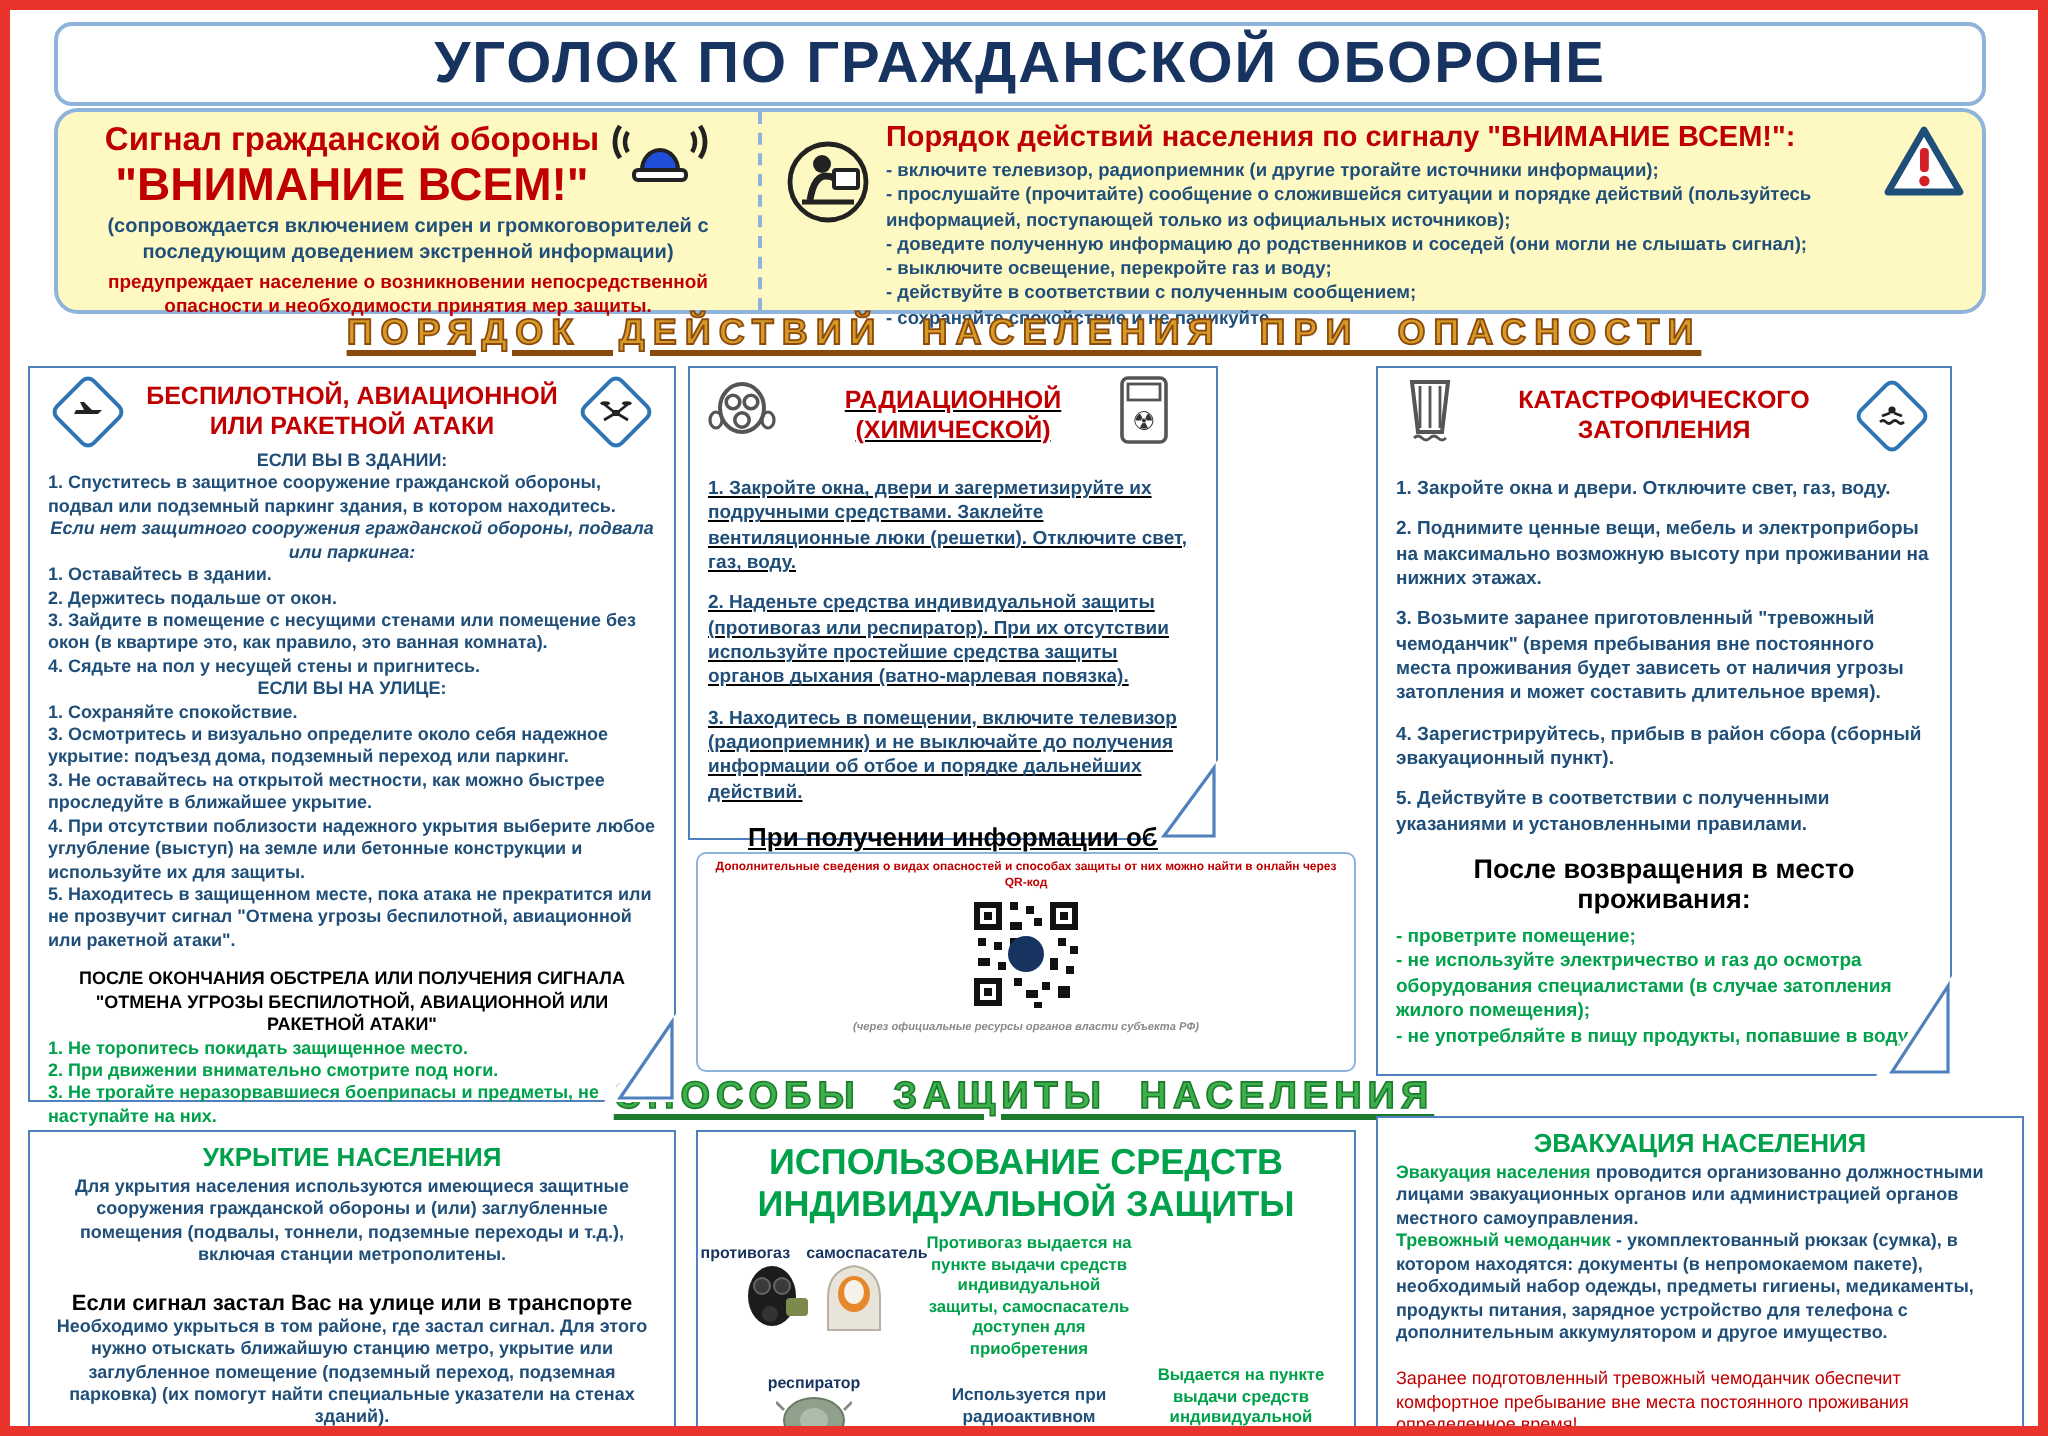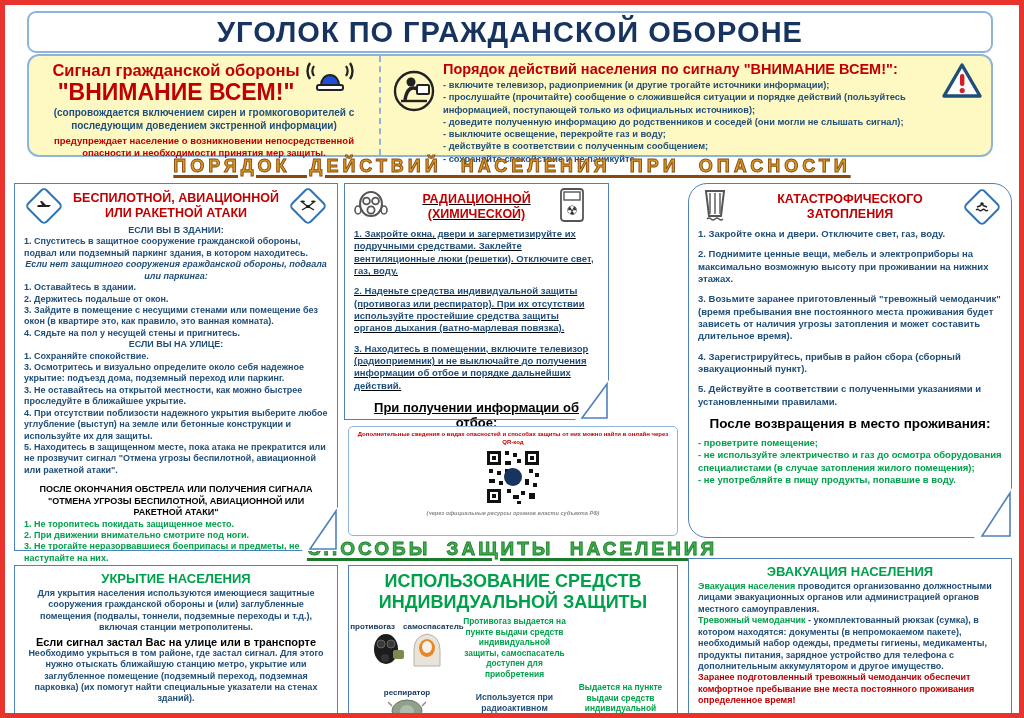--- a/index.html
+++ b/index.html
@@ -34,31 +34,31 @@
   .h-gold,.h-green{position:absolute;left:0;width:100%;text-align:center;font-weight:bold;}
   .h-gold{top:156px;font-size:18px;letter-spacing:4px;word-spacing:10px;color:#d89a26;
     -webkit-text-stroke:0.9px #8a4a0e;text-decoration:underline;text-decoration-thickness:2.5px;text-underline-offset:3px;}
   .h-green{top:538px;font-size:19px;letter-spacing:3px;word-spacing:8px;color:#3cb04a;
     -webkit-text-stroke:0.8px #1d7a2c;text-decoration:underline;text-decoration-thickness:2.5px;text-underline-offset:3px;}
 
   
   .col{position:absolute;border:1.6px solid #4f81bd;background:#fff;padding:4px 9px 4px 9px;box-sizing:border-box;}
   #col1{left:14px;top:183px;width:324px;height:368px;}
   #col2{left:344px;top:183px;width:265px;height:237px;text-decoration:underline;}
-  #col3{left:688px;top:183px;width:324px;height:355px;border-radius:19px;}
+  #col3{left:688px;top:183px;width:288px;height:355px;}
   .col-head{display:grid;grid-template-columns:40px 1fr 40px;align-items:center;margin-bottom:1px;}
   .col-title{color:#c00000;font-weight:bold;font-size:12.5px;text-align:center;line-height:1.2;}
   .blue{color:#1f4e79;font-weight:bold;}
-  .red{color:#c00000;font-weight:bold;}
+  .red{color:#c00000;font-weight:normal;margin-top:12px;}
   .green{color:#00a14b;font-weight:bold;}
   .ctr{text-align:center;}
   .it{font-style:italic;}
   .s9{font-size:9px;line-height:1.27;}
   .s95{font-size:9.5px;line-height:1.3;}
-  .mt4{margin-top:2px;} .mt6{margin-top:6px;} .mt8{margin-top:8px;}
+  .mt4{margin-top:12px;} .mt6{margin-top:6px;} .mt8{margin-top:8px;}
   .redhead{color:#000000;font-weight:bold;text-align:center;}
   .fold{position:absolute;right:-1px;bottom:-1px;z-index:5;}
 
   .diamond{width:24px;height:24px;border:2.2px solid #2e75b6;border-radius:5px;transform:rotate(45deg);
     display:flex;align-items:center;justify-content:center;margin:4px auto;background:#fff;}
   .diamond>*{transform:rotate(-45deg);}
 
   
   .box112{position:absolute;left:348px;top:426px;width:330px;height:110px;border:1.6px solid #8fb4dc;
     border-radius:5px;display:flex;background:#fff;box-sizing:border-box;}

